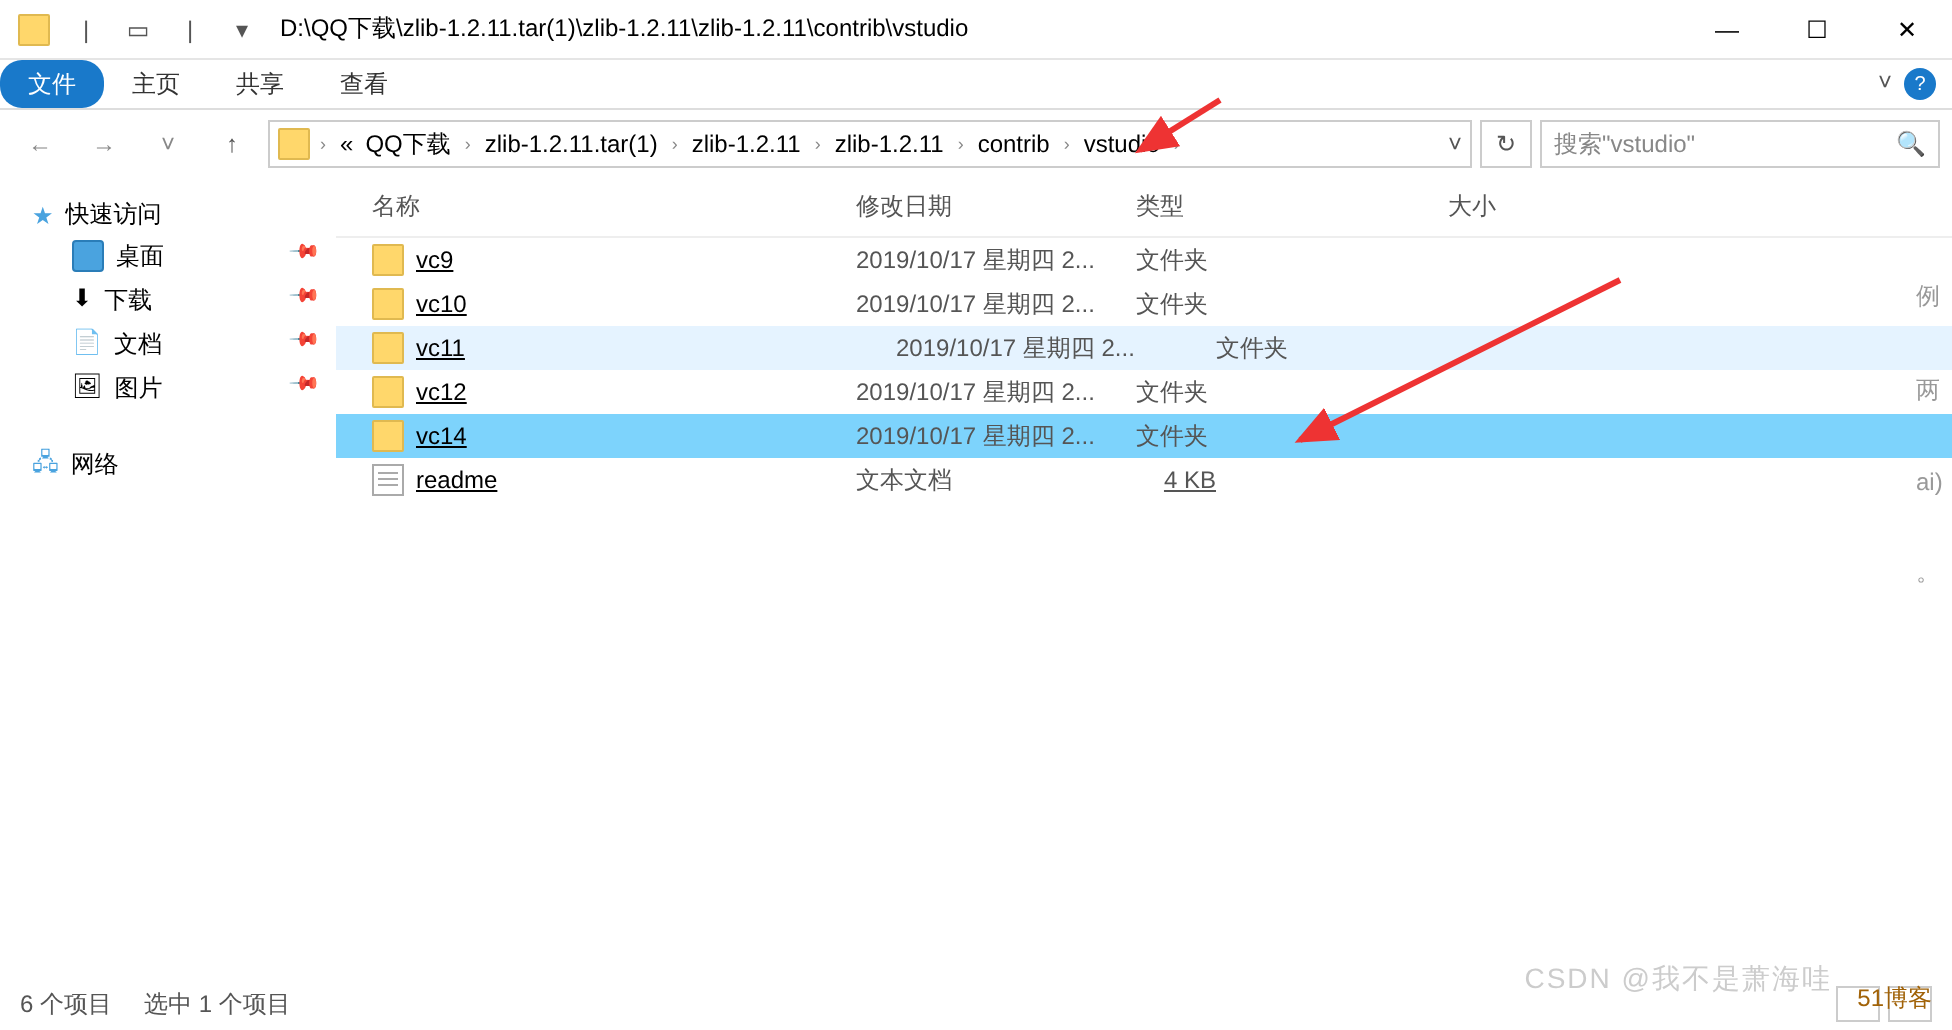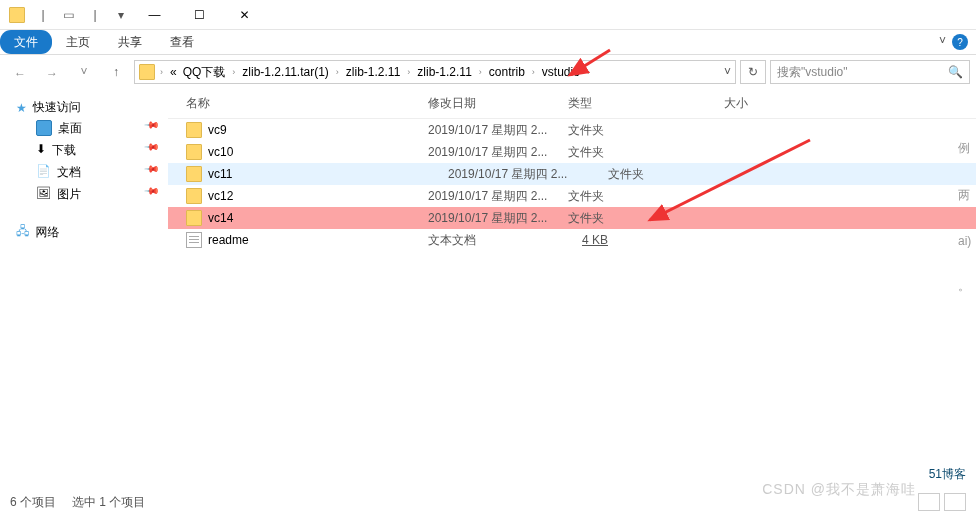--- a/index.html
+++ b/index.html
@@ -45,54 +45,55 @@
 .monitor-ico { background: #4aa3df; border: 1px solid #2a7db8; border-radius: 2px; }
 .net-ico { color: #4aa3df; }
 
 .filepane { flex: 1; position: relative; }
 .cols { display: flex; height: 30px; align-items: center; color: #555; border-bottom: 1px solid #eee; }
 .col-name { width: 260px; padding-left: 18px; }
 .col-date { width: 140px; font-family: Liberation Serif, serif; }
 .col-type { width: 120px; }
 .col-size { width: 80px; text-align: right; padding-right: 20px; }
 .filerow { display: flex; height: 22px; align-items: center; }
-.filerow.hl { background: #fca5a5; }
+.filerow.hl { background: #7dd3fc; }
 .filerow.hov { background: #e5f3ff; gap: 20px; }
-.fname { width: 260px; padding-left: 18px; display: flex; align-items: center; gap: 6px; }
+.fname { width: 260px; padding-left: 18px; display: flex; align-items: center; gap: 6px; text-decoration: underline; }
 .fdate { width: 140px; color: #555; }
 .ftype { width: 120px; color: #555; }
 .fsize { width: 80px; text-align: right; padding-right: 20px; color: #555; text-decoration: underline; }
 .txt-ico { width: 16px; height: 16px; border: 1px solid #aaa; background: #fff; position: relative; }
 .txt-ico::before { content: ""; position: absolute; left: 2px; right: 2px; top: 3px; height: 1px; background: #aaa; box-shadow: 0 3px 0 #aaa, 0 6px 0 #aaa; }
 
 .statusbar { position: absolute; bottom: 0; left: 0; right: 0; height: 26px; display: flex; align-items: center; padding: 0 10px; color: #555; gap: 16px; }
 .statusbar .right { margin-left: auto; display: flex; gap: 4px; }
 .view-btn { width: 22px; height: 18px; border: 1px solid #ccc; }
 
 .arrow { position: absolute; pointer-events: none; }
 
 .watermark1 { position: absolute; right: 60px; bottom: 16px; color: #ccc; font-size: 14px; letter-spacing: 1px; }
-.watermark2 { position: absolute; right: 10px; bottom: 32px; color: #0c4a6e; font-size: 12px; margin-top: 44px; }
+.watermark2 { position: absolute; right: 10px; bottom: 7px; color: #a16207; font-size: 12px; margin-top: 44px; }
 
 .rightpeek { position: absolute; right: 0; top: 140px; width: 18px; color: #999; font-size: 11px; }
 .rightpeek div { margin-bottom: 30px; }
 </style>
 </head>
 <body>
 
 <div class="titlebar">
   <div class="titlebar-left">
     <div class="qat-btn">
         <span class="icon16 folder-ico"></span>
       </div>
     <div class="qat-btn">|</div>
     <div class="qat-btn">▭</div>
     <div class="qat-btn">|</div>
     <div class="qat-btn">▾</div>
   </div>
+  <div class="titlebar-path">D:\QQ下载\zlib-1.2.11.tar(1)\zlib-1.2.11\zlib-1.2.11\contrib\vstudio</div>
   <div class="win-controls">
     <div class="win-btn">―</div>
     <div class="win-btn">☐</div>
     <div class="win-btn">✕</div>
   </div>
 </div>
 
 <div class="ribbon">
   <div class="ribbon-tab file">文件</div>
   <div class="ribbon-tab">主页</div>

